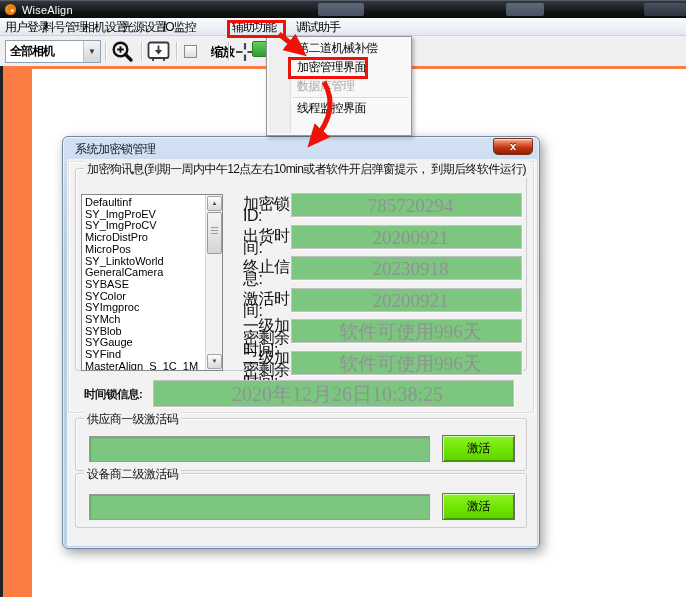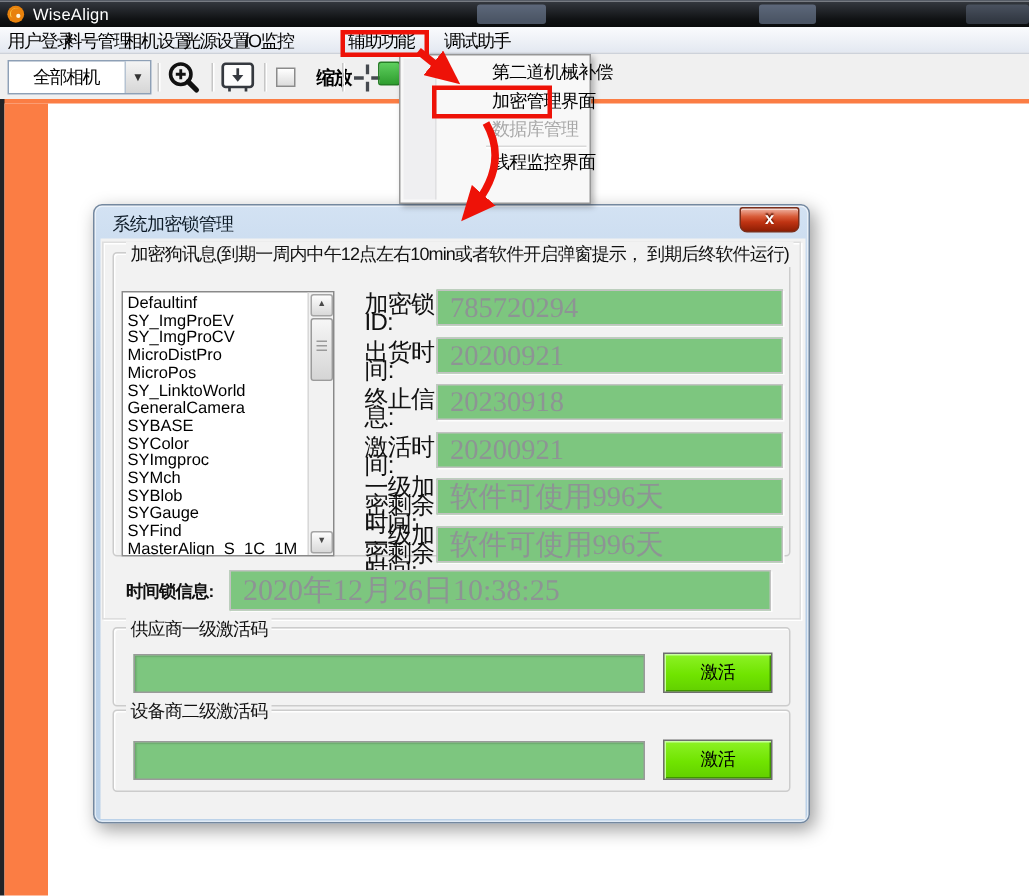--- a/index.html
+++ b/index.html
@@ -16,39 +16,39 @@
   #window-title { font-size:11px; letter-spacing:.2px; }
 
   #menubar { left:0; top:18px; width:686px; height:18px;
     background:linear-gradient(#fafbfd,#e3e8f1); border-bottom:1px solid #cdd2da; }
   .menu-item { position:absolute; top:0; height:18px; line-height:18px;
     font-size:12px; letter-spacing:-1px; color:#000; padding:0 3px; white-space:nowrap; }
 
   #toolbar { left:0; top:36px; width:686px; height:30px; background:#f0f0f0; }
   #camera-combo { left:5px; top:4px; width:96px; height:23px; background:#fff;
     border:1px solid #8ea0b6; display:flex; }
-  #camera-combo .txt { flex:1; font-size:12px; font-weight:normal; line-height:21px; padding-left:16px;
+  #camera-combo .txt { flex:1; font-size:12px; font-weight:bold; line-height:21px; padding-left:4px;
     letter-spacing:-1px; white-space:nowrap; overflow:hidden; }
   #camera-combo .arrow-cell { width:17px; border-left:1px solid #b6c3d2;
     background:linear-gradient(#f4f4f4,#d6d6d6); font-size:8px; color:#333;
     display:flex; align-items:center; justify-content:center; }
   .tb-sep { top:6px; width:1px; height:19px; background:#c6c6c6; box-shadow:1px 0 0 #ffffff; }
   #zoom-check-box { left:184px; top:9px; width:13px; height:13px;
     border:1px solid #8b8b8b; background:linear-gradient(#fff,#dcdcdc); }
   #zoom-check-label { left:211px; top:8px; font-size:12.5px; font-weight:bold; letter-spacing:-1px; }
   #green-tool-icon { left:252px; top:5px; width:15px; height:16px; border-radius:2px;
     background:linear-gradient(#5ecf5e,#2f9e2f); border:1px solid #267e26; z-index:5; }
 
   #orange-line { left:0; top:66px; width:686px; height:3px; background:#fb7d44; z-index:1;}
   #left-dark   { left:0; top:66px; width:3px;  height:531px; background:#222326; z-index:1;}
   #orange-bar  { left:3px; top:69px; width:29px; height:528px; background:#fb7d44; z-index:1;}
 
   
-  #dropdown { left:266px; top:36px; width:128px; height:100px; background:#f8f8f8;
-    border:1px solid #979797; box-shadow:2px 2px 4px rgba(0,0,0,.28); z-index:50; padding-top:2px;padding-left:31px; }
+  #dropdown { left:266px; top:36px; width:146px; height:100px; background:#f8f8f8;
+    border:1px solid #979797; box-shadow:2px 2px 4px rgba(0,0,0,.28); z-index:50; padding-top:2px; }
   #dropdown .gutter { position:absolute; left:2px; top:2px; bottom:2px; width:22px;
     background:#efeff1; border-right:1px solid #e0e0e2; }
   .dd-item { position:relative; height:19px; line-height:19px; font-size:12px;
     letter-spacing:-.5px; padding-left:30px; color:#000; white-space:nowrap; }
   .dd-item.disabled { color:#a8a8a8; }
   .dd-sep { height:1px; margin:1px 2px 1px 26px; background:#d9d9d9; box-shadow:0 1px 0 #fff; }
 
   
   .anno-box { border:3px solid #ee1208; z-index:60; pointer-events:none; }
   #anno-box-menu { left:227px; top:20px; width:59px; height:18px; }
@@ -92,21 +92,21 @@
     background:linear-gradient(#f6f6f6,#d5d5d5); border:1px solid #9b9b9b; border-radius:2px; }
   #sb-thumb .grip { position:absolute; left:3px; right:3px; top:17px; height:1px;
     background:#9a9a9a; box-shadow:0 3px 0 #9a9a9a, 0 -3px 0 #9a9a9a; }
 
   
   .fld-label { position:absolute; left:176px; width:58px; font-size:16px; color:#111;
     letter-spacing:-.5px; line-height:12px; }
   .green-field { position:absolute; left:224px; width:231px; height:24px;
     background:#7dc67f; border:1px solid #c2c2c2; box-shadow:1px 1px 0 #fdfdfd;
     font-family:"Liberation Serif","DejaVu Serif",serif; font-size:19px; color:#8d9494;
-    line-height:23px; padding-left:8px; white-space:nowrap; overflow:hidden; }
+    line-height:23px; padding-left:8px; white-space:nowrap; overflow:hidden;text-align:center; }
 
   
   #timelock-label { left:17px; top:228px; width:66px; font-size:11.5px; font-weight:bold;
     letter-spacing:-.5px; color:#111; }
   #timelock-field { left:86px; top:221px; width:361px; height:27px; font-size:20px; line-height:26px; }
 
   
   #groupbox-supplier { left:8px; top:259px; width:452px; height:53px; }
   #groupbox-device   { left:8px; top:314px; width:452px; height:55px; }
   .act-input { position:absolute; left:13px; width:341px; height:26px; background:#7dc67f;

